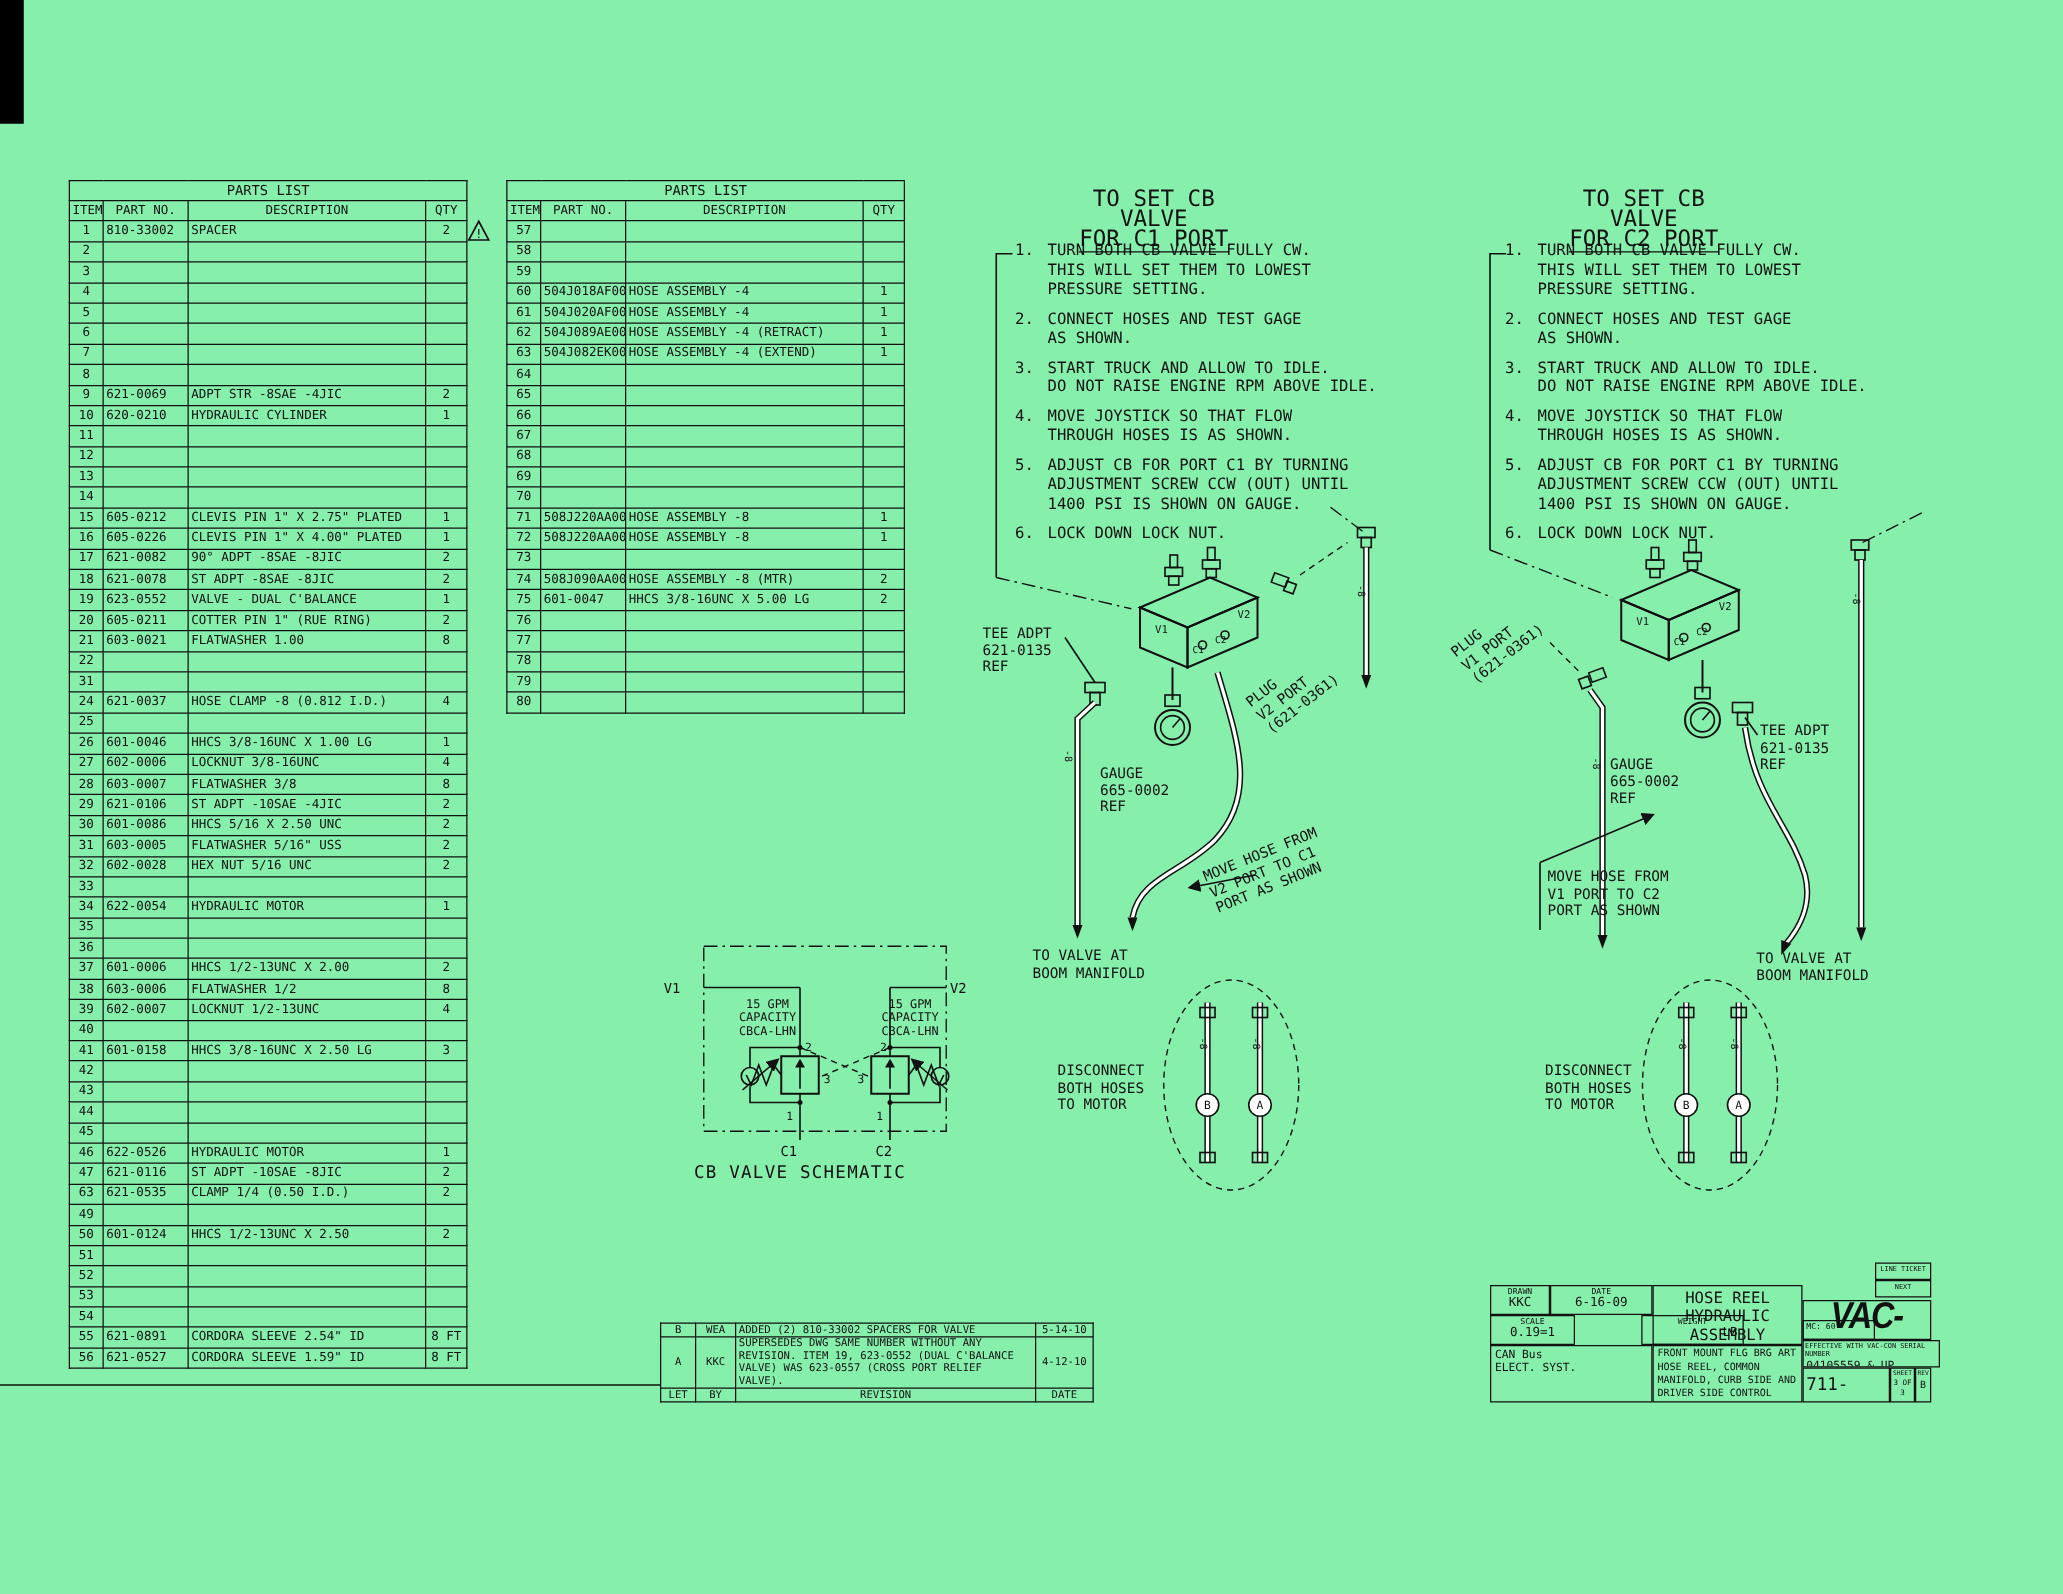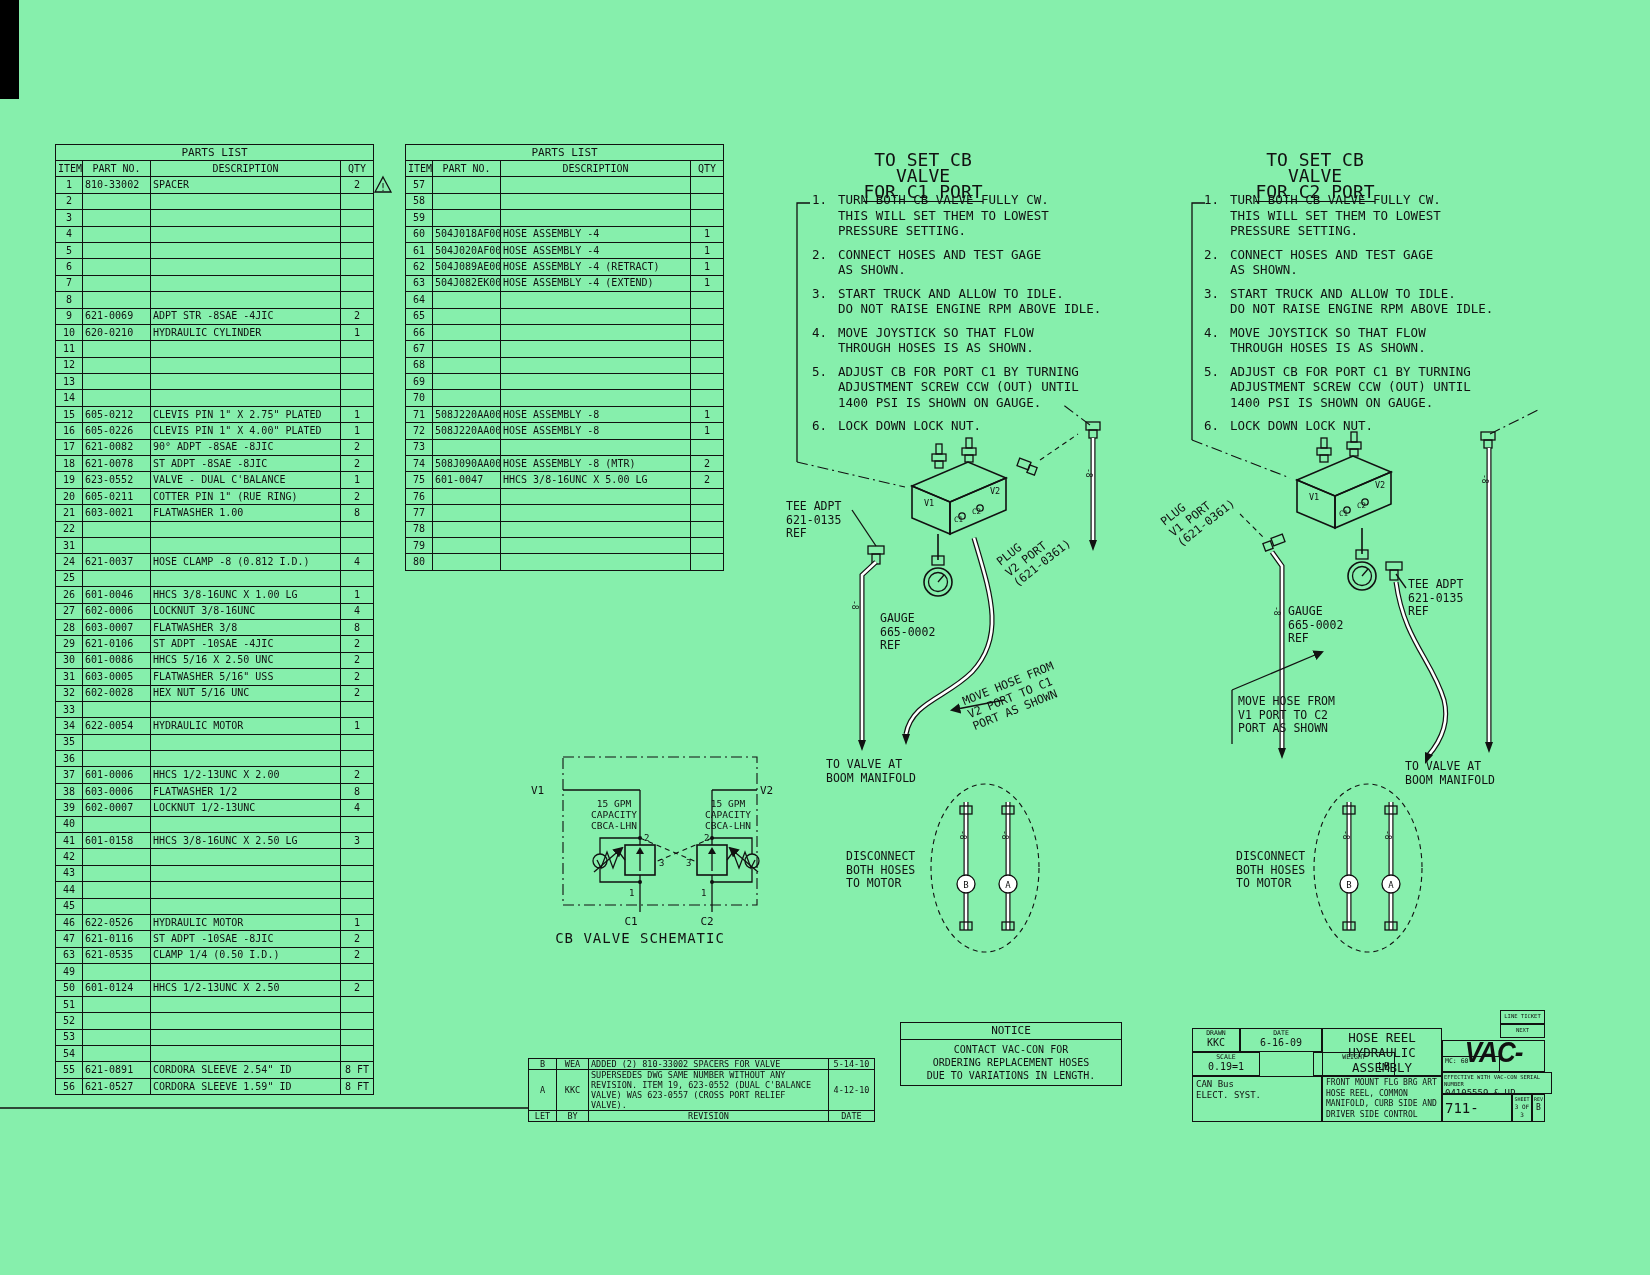--- a/index.html
+++ b/index.html
@@ -1052,26 +1052,20 @@
     <tfoot>
       <tr>
         <td class="rv-c">LET</td>
         <td class="rv-c">BY</td>
         <td class="rv-c">REVISION</td>
         <td class="rv-c">DATE</td>
       </tr>
     </tfoot>
   </table>
 
-  <div class="notice" style="left:900px;top:1022px;width:220px;">
-    <div class="nt">NOTICE</div>
-    <div class="nb">CONTACT VAC-CON FOR
-ORDERING REPLACEMENT HOSES
-DUE TO VARIATIONS IN LENGTH.</div>
-  </div>
 
   <div>
 
     <div class="tb-cell" style="left:1500px;top:1010px;width:45px;height:14px;">
         <div class="tb-lab" style="font-size:5.5px;line-height:11px;">LINE TICKET</div>
       </div>
     <div class="tb-cell" style="left:1500px;top:1024px;width:45px;height:14px;">
         <div class="tb-lab" style="font-size:5.5px;line-height:11px;">NEXT ASSEMBLY</div>
       </div>
     <div class="tb-cell" style="left:1442px;top:1056px;width:58px;height:16px;">

